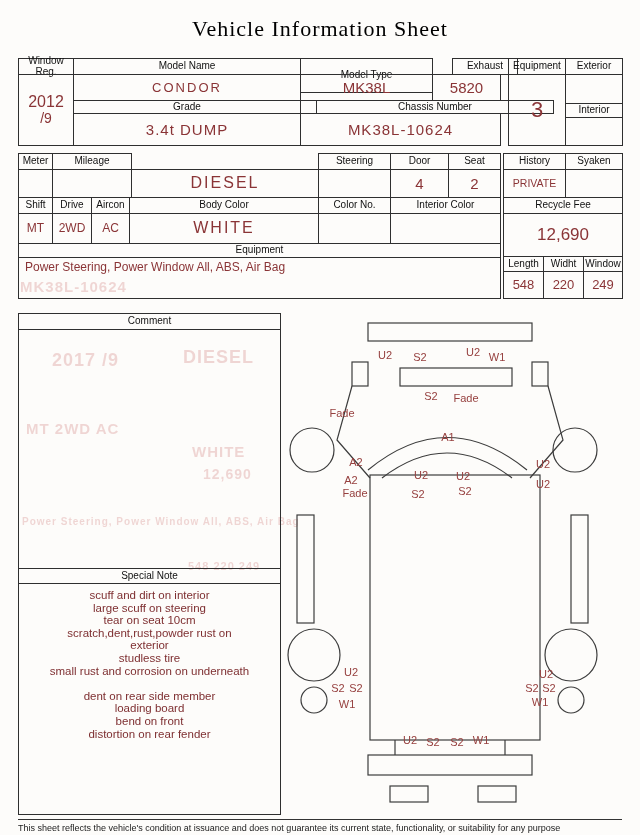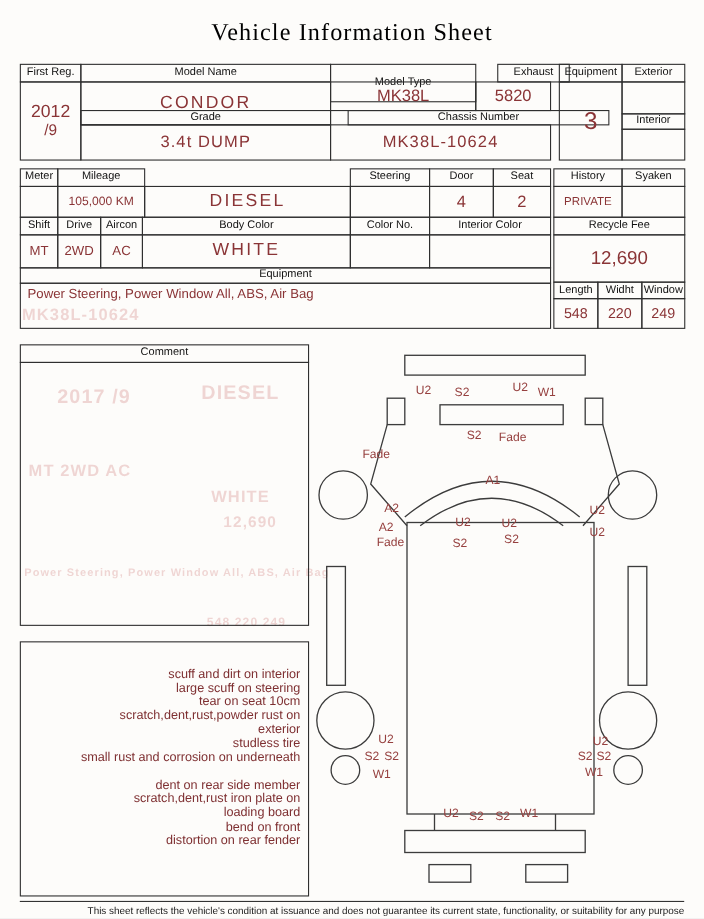--- a/index.html
+++ b/index.html
@@ -5,75 +5,74 @@
   *{margin:0;padding:0;box-sizing:border-box}
   html,body{background:#e9e9e9}
   body{font-family:"Liberation Sans",sans-serif}
   #page{position:relative;width:640px;height:835px;margin:0 auto;background:#fdfcfa;overflow:hidden}
   .title{position:absolute;left:0;right:0;top:16px;text-align:center;font-family:"Liberation Serif",serif;
          font-size:22px;color:#000;letter-spacing:1px}
   .cell{position:absolute;display:flex;align-items:center;justify-content:center;
         border:1px solid #2f2f2f;text-align:center;line-height:1.05;background:transparent}
   .lbl{font-size:10px;color:#101010}
   .val{color:#8a3436;font-size:14px}
-  .note-area{display:block;text-align:right;padding:23px 7px;overflow:hidden}
+  .note-area{display:block;text-align:center;padding:5px 7px;overflow:hidden}
   .note-line{font-size:11.5px;color:#7e2f31;line-height:12.6px;min-height:12.6px;white-space:nowrap}
   #diagram{position:absolute;left:285px;top:310px;width:350px;height:505px}
   #diagram svg{position:absolute;left:0;top:0}
   .marker{position:absolute;transform:translate(-50%,-50%);font-size:11px;color:#96403f;white-space:nowrap}
   #ghost-layer{position:absolute;inset:0;pointer-events:none}
   .ghost{position:absolute;color:#c0504f;opacity:.22;font-weight:bold;white-space:nowrap;letter-spacing:1px}
   .footer{position:absolute;left:18px;top:819px;width:604px;border-top:1px solid #333;
-          padding-top:3px;text-align:right;font-size:9px;color:#222}
+          padding-top:3px;text-align:left;font-size:9px;color:#222}
 </style>
 </head>
 <body>
 
 <div id="page">
 
   <div id="ghost-layer">
       <span class="ghost" style="left: 20px; top: 278px; font-size: 15px;">MK38L-10624</span>
       <span class="ghost" style="left: 52px; top: 350px; font-size: 18px;">2017 /9</span>
       <span class="ghost" style="left: 183px; top: 347px; font-size: 18px;">DIESEL</span>
       <span class="ghost" style="left: 26px; top: 420px; font-size: 15px;">MT 2WD AC</span>
       <span class="ghost" style="left: 192px; top: 443px; font-size: 15px;">WHITE</span>
       <span class="ghost" style="left: 203px; top: 466px; font-size: 14px;">12,690</span>
       <span class="ghost" style="left: 22px; top: 516px; font-size: 10px;">Power Steering, Power Window  All, ABS, Air Bag</span>
       <span class="ghost" style="left: 188px; top: 560px; font-size: 11px;">548 220 249</span>
     </div>
 
   <div class="title">Vehicle Information Sheet</div>
 
-  <div class="cell lbl" style="left:18px;top:58px;width:56px;height:17px">First Reg.</div>
+  <div class="cell lbl" style="left:18px;top:58px;width:56px;height:17px">Window Reg.</div>
   <div class="cell val" style="left:18px;top:74px;width:56px;height:72px;font-size:16px;flex-direction:column">
     <span>2012</span>
     <span style="font-size:14px">/9</span>
   </div>
   <div class="cell lbl" style="left:73px;top:58px;width:228px;height:17px">Model Name</div>
-  <div class="cell val" style="left:73px;top:74px;width:228px;height:40px;font-size:16px;letter-spacing:2px">CONDOR</div>
+  <div class="cell val" style="left:73px;top:74px;width:228px;height:27px;font-size:13px;letter-spacing:2px">CONDOR</div>
   <div class="cell lbl" style="left:300px;top:58px;width:133px;height:35px">Model Type</div>
   <div class="cell val" style="left:300px;top:74px;width:133px;height:27px;font-size:15px">MK38L</div>
   <div class="cell lbl" style="left:452px;top:58px;width:66px;height:17px">Exhaust</div>
   <div class="cell val" style="left:432px;top:74px;width:69px;height:27px;font-size:15px">5820</div>
   <div class="cell lbl" style="left:73px;top:100px;width:228px;height:14px">Grade</div>
   <div class="cell val" style="left:73px;top:113px;width:228px;height:33px;font-size:15px;letter-spacing:1px">3.4t DUMP</div>
   <div class="cell lbl" style="left:316px;top:100px;width:238px;height:14px">Chassis Number</div>
   <div class="cell val" style="left:300px;top:113px;width:201px;height:33px;font-size:15px;letter-spacing:1px">MK38L-10624</div>
 
   <div class="cell lbl" style="left:508px;top:58px;width:58px;height:17px">Equipment</div>
   <div class="cell val" style="left:508px;top:74px;width:58px;height:72px;font-size:22px">3</div>
   <div class="cell lbl" style="left:565px;top:58px;width:58px;height:17px">Exterior</div>
   <div class="cell val" style="left:565px;top:74px;width:58px;height:30px"></div>
   <div class="cell lbl" style="left:565px;top:103px;width:58px;height:15px">Interior</div>
   <div class="cell val" style="left:565px;top:117px;width:58px;height:29px"></div>
 
   <div class="cell lbl" style="left:18px;top:153px;width:35px;height:17px">Meter</div>
   <div class="cell val" style="left:18px;top:169px;width:35px;height:29px"></div>
   <div class="cell lbl" style="left:52px;top:153px;width:80px;height:17px">Mileage</div>
-  <div class="cell val" style="left:52px;top:169px;width:80px;height:29px;font-size:11px">105,000 KM</div>
   <div class="cell val" style="left:131px;top:169px;width:188px;height:29px;font-size:16px;letter-spacing:2px">DIESEL</div>
   <div class="cell lbl" style="left:318px;top:153px;width:73px;height:17px">Steering</div>
   <div class="cell val" style="left:318px;top:169px;width:73px;height:29px"></div>
   <div class="cell lbl" style="left:390px;top:153px;width:59px;height:17px">Door</div>
   <div class="cell val" style="left:390px;top:169px;width:59px;height:29px;font-size:15px">4</div>
   <div class="cell lbl" style="left:448px;top:153px;width:53px;height:17px">Seat</div>
   <div class="cell val" style="left:448px;top:169px;width:53px;height:29px;font-size:15px">2</div>
 
   <div class="cell lbl" style="left:18px;top:197px;width:35px;height:17px">Shift</div>
   <div class="cell val" style="left:18px;top:213px;width:35px;height:31px;font-size:12px">MT</div>
@@ -99,32 +98,32 @@
   <div class="cell val" style="left:503px;top:213px;width:120px;height:44px;font-size:17px">12,690</div>
   <div class="cell lbl" style="left:503px;top:256px;width:41px;height:16px">Length</div>
   <div class="cell lbl" style="left:543px;top:256px;width:41px;height:16px">Widht</div>
   <div class="cell lbl" style="left:583px;top:256px;width:40px;height:16px">Window</div>
   <div class="cell val" style="left:503px;top:271px;width:41px;height:28px;font-size:13px">548</div>
   <div class="cell val" style="left:543px;top:271px;width:41px;height:28px;font-size:13px">220</div>
   <div class="cell val" style="left:583px;top:271px;width:40px;height:28px;font-size:13px">249</div>
 
   <div class="cell lbl" style="left:18px;top:313px;width:263px;height:17px">Comment</div>
   <div class="cell" style="left:18px;top:329px;width:263px;height:240px"></div>
+  <div class="cell lbl" style="left:18px;top:568px;width:263px;height:16px">Special Note</div>
   <div class="cell note-area" style="left:18px;top:583px;width:263px;height:232px">
     <div id="note-lines">
         <div class="note-line">scuff and dirt on interior</div>
         <div class="note-line">large scuff on steering</div>
         <div class="note-line">tear on seat 10cm</div>
         <div class="note-line">scratch,dent,rust,powder rust on</div>
         <div class="note-line">exterior</div>
         <div class="note-line">studless tire</div>
         <div class="note-line">small rust and corrosion on underneath</div>
         <div class="note-line">&nbsp;</div>
         <div class="note-line">dent on rear side member</div>
-        <div class="note-line">scratch,dent,rust iron plate on</div>
         <div class="note-line">loading board</div>
         <div class="note-line">bend on front</div>
         <div class="note-line">distortion on rear fender</div>
       </div>
   </div>
 
   <div id="diagram">
     <svg width="350" height="505" viewBox="0 0 350 505" fill="none" stroke="#3c3c3c" stroke-width="1.2">
       <rect x="83" y="13" width="164" height="18"></rect>
       <rect x="67" y="52" width="16" height="24"></rect>

